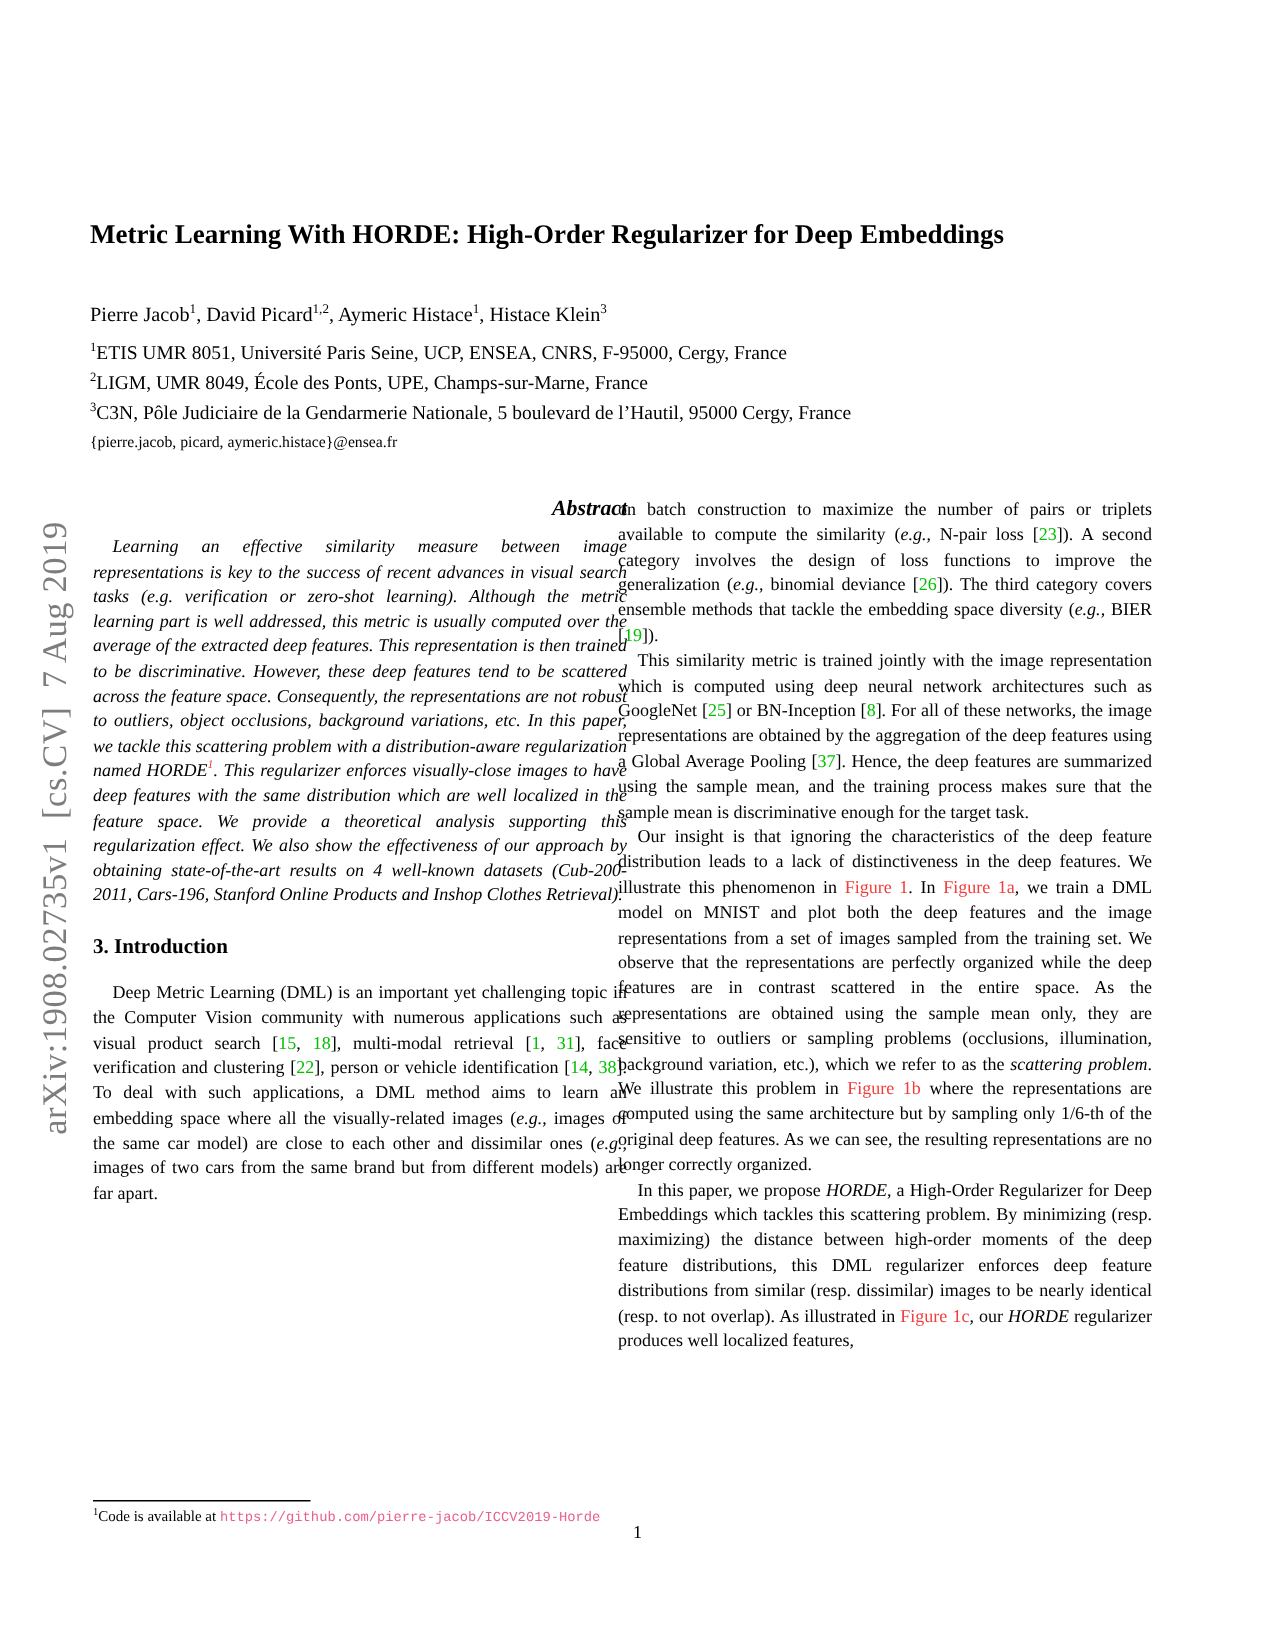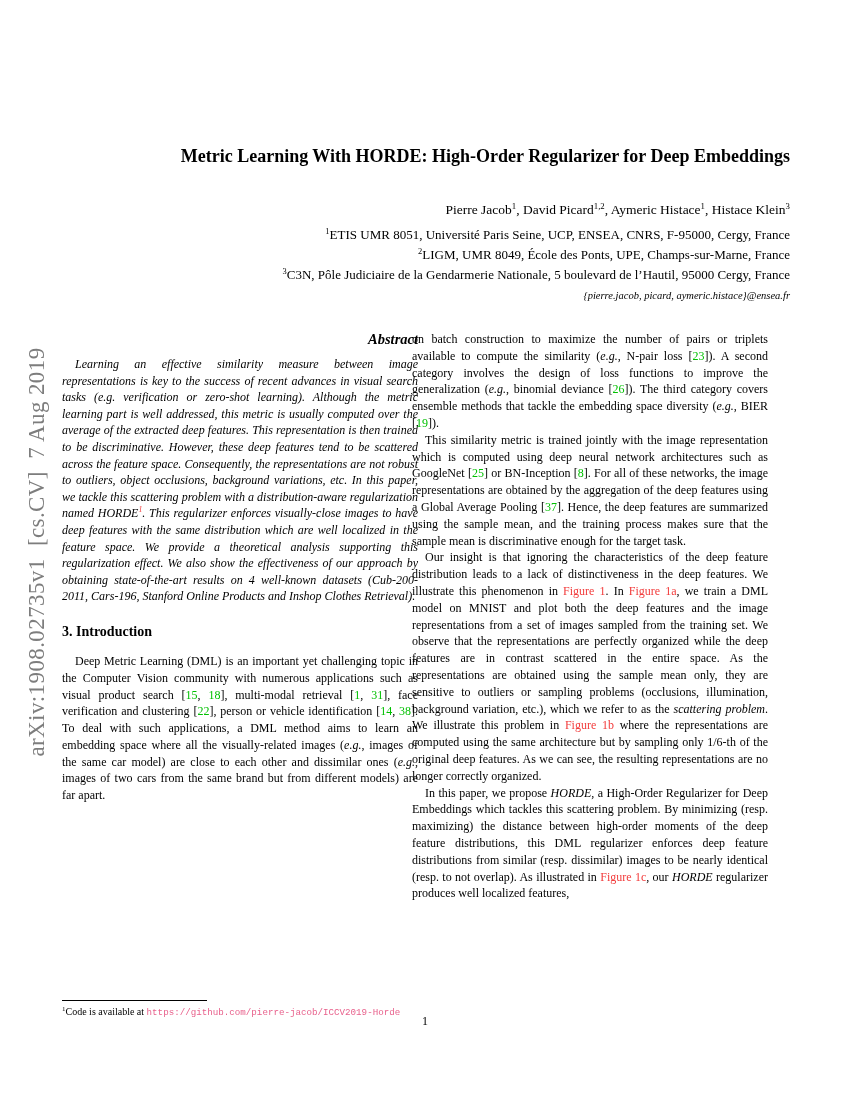--- a/index.html
+++ b/index.html
@@ -4,25 +4,25 @@
 <style>
   * { margin:0; padding:0; box-sizing:border-box; }
   html,body { background:#ffffff; }
   .page { position:relative; width:850px; height:1100px; background:#fff;
           font-family:"Liberation Serif", serif; color:#000; overflow:hidden; }
 
   .arxiv-banner { position:absolute; left:37px; top:552px;
                   transform:translate(-50%,-50%) rotate(-90deg);
                   white-space:pre; font-size:23px; color:#7d7d7d; letter-spacing:0.4px; }
 
-  .header { position:absolute; left:60px; width:730px; top:146px; text-align:right; }
+  .header { position:absolute; left:60px; width:730px; top:146px; text-align:left; }
   .title  { font-size:18px; font-weight:bold; margin-bottom:35px; }
   .authors{ font-size:13.5px; margin-bottom:7px; }
   .affil  { font-size:13px; line-height:20px; }
-  .email  { font-size:10.5px; margin-top:5px;font-style:italic; }
+  .email  { font-size:10.5px; margin-top:5px; }
 
   .seg-sup  { vertical-align:super; font-size:0.65em; line-height:0; }
   .seg-green{ color:#00c000; }
   .seg-red  { color:#f23b3b; }
   .seg-i    { font-style:italic; }
   .seg-url  { color:#e8618c; font-family:"Liberation Mono", monospace;
               font-size:0.92em; word-break:break-all; }
 
   .col { position:absolute; width:356px; text-align:justify; }
   .col-left  { left:62px;  top:331px; }

